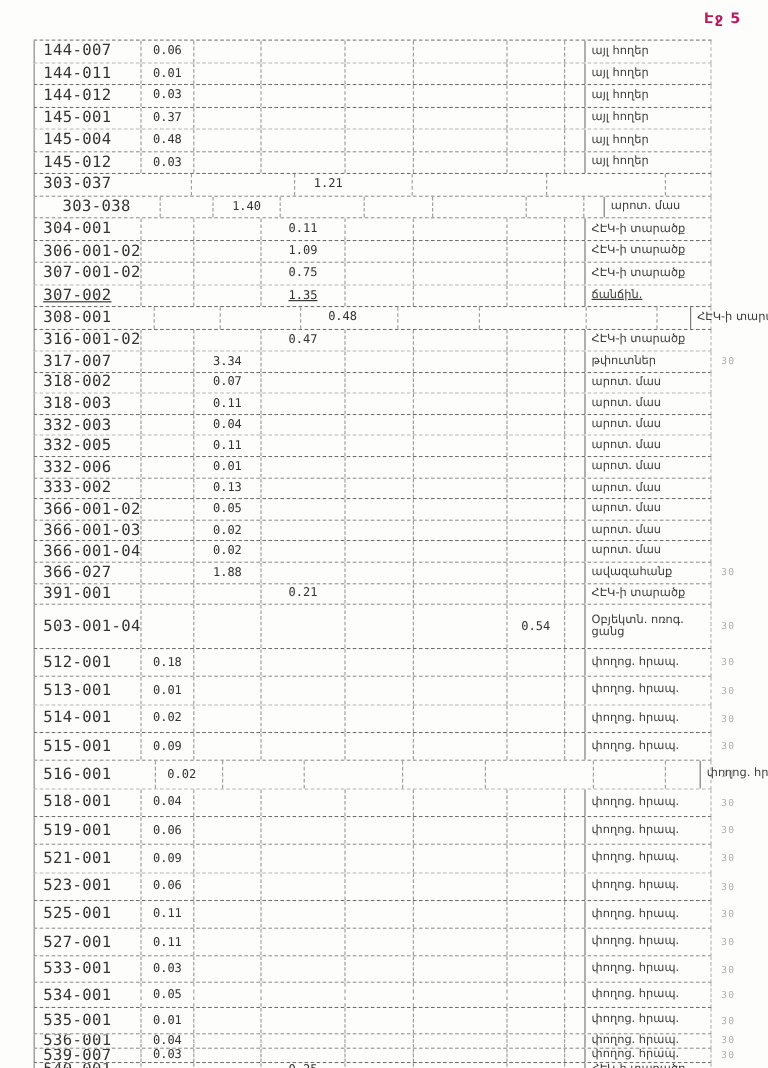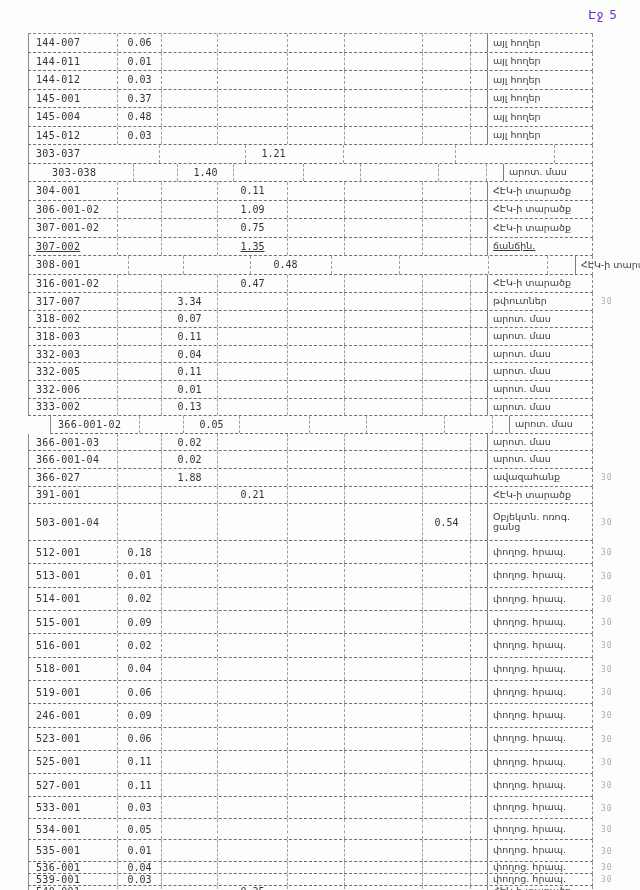--- a/index.html
+++ b/index.html
@@ -4,21 +4,21 @@
 <style>
   html,body{margin:0;padding:0;}
   body{
     width:640px;height:890px;overflow:hidden;position:relative;
     background:#fdfdfc;
     font-family:"DejaVu Sans",sans-serif;
     color:#3a3a3a;
   }
   .page-num{
     position:absolute;top:8px;right:22px;
-    font-size:12px;font-weight:normal;color:#6d28d9;
+    font-size:12px;font-weight:bold;color:#be185d;
     letter-spacing:1px;
   }
   .table{
     position:absolute;left:28px;top:33px;width:565px;
     border-top:1px dashed #8a8a8a;
   }
   .row{
     display:grid;
     grid-template-columns:88px 44px 56px 70px 57px 78px 48px 17px 107px;
     align-items:center;
@@ -33,21 +33,21 @@
     display:flex;align-items:center;
     border-left:1px dashed #a0a0a0;
     box-sizing:border-box;
     overflow:hidden;
     white-space:nowrap;
   }
   .cell:first-child{border-left:none;}
   .cell.code{
     padding-left:7px;
     font-family:"DejaVu Sans Mono",monospace;
-    font-size:10px;letter-spacing:.3px;color:#333;
+    font-size:13px;letter-spacing:.3px;color:#333;
   }
   .cell.val{
     justify-content:center;
     font-family:"DejaVu Sans Mono",monospace;
     font-size:10px;color:#333;
   }
   .cell.label{
     border-left:1px solid #7d7d7d;
     padding-left:5px;
     font-size:9.5px;line-height:1.1;color:#3d3d3d;
@@ -293,21 +293,21 @@
       <div class="cell code">333-002</div>
       <div class="cell val v0"></div>
       <div class="cell val v1">0.13</div>
       <div class="cell val v2"></div>
       <div class="cell val v3"></div>
       <div class="cell val v4"></div>
       <div class="cell val v5"></div>
       <div class="cell val spacer"></div>
       <div class="cell label">արոտ. մաս</div>
     </div>
-    <div class="row" style="height: 17.6px; margin-left: 22px;">
+    <div class="row" style="height: 17.6px;">
       <div class="cell code">366-001-02</div>
       <div class="cell val v0"></div>
       <div class="cell val v1">0.05</div>
       <div class="cell val v2"></div>
       <div class="cell val v3"></div>
       <div class="cell val v4"></div>
       <div class="cell val v5"></div>
       <div class="cell val spacer"></div>
       <div class="cell label">արոտ. մաս</div>
     </div>
@@ -409,21 +409,21 @@
       <div class="cell val v0">0.09</div>
       <div class="cell val v1"></div>
       <div class="cell val v2"></div>
       <div class="cell val v3"></div>
       <div class="cell val v4"></div>
       <div class="cell val v5"></div>
       <div class="cell val spacer"></div>
       <div class="cell label">փողոց. հրապ.</div>
       <div class="mark">30</div>
     </div>
-    <div class="row" style="height: 23.3px;">
+    <div class="row" style="height: 23.3px; gap: 12px;">
       <div class="cell code">516-001</div>
       <div class="cell val v0">0.02</div>
       <div class="cell val v1"></div>
       <div class="cell val v2"></div>
       <div class="cell val v3"></div>
       <div class="cell val v4"></div>
       <div class="cell val v5"></div>
       <div class="cell val spacer"></div>
       <div class="cell label">փողոց. հրապ.</div>
       <div class="mark">30</div>
@@ -446,21 +446,21 @@
       <div class="cell val v1"></div>
       <div class="cell val v2"></div>
       <div class="cell val v3"></div>
       <div class="cell val v4"></div>
       <div class="cell val v5"></div>
       <div class="cell val spacer"></div>
       <div class="cell label">փողոց. հրապ.</div>
       <div class="mark">30</div>
     </div>
     <div class="row" style="height: 23.3px;">
-      <div class="cell code">246-001</div>
+      <div class="cell code">521-001</div>
       <div class="cell val v0">0.09</div>
       <div class="cell val v1"></div>
       <div class="cell val v2"></div>
       <div class="cell val v3"></div>
       <div class="cell val v4"></div>
       <div class="cell val v5"></div>
       <div class="cell val spacer"></div>
       <div class="cell label">փողոց. հրապ.</div>
       <div class="mark">30</div>
     </div>
@@ -542,21 +542,21 @@
       <div class="cell val v1"></div>
       <div class="cell val v2"></div>
       <div class="cell val v3"></div>
       <div class="cell val v4"></div>
       <div class="cell val v5"></div>
       <div class="cell val spacer"></div>
       <div class="cell label">փողոց. հրապ.</div>
       <div class="mark">30</div>
     </div>
     <div class="row" style="height: 12px;">
-      <div class="cell code">539-001</div>
+      <div class="cell code">539-007</div>
       <div class="cell val v0">0.03</div>
       <div class="cell val v1"></div>
       <div class="cell val v2"></div>
       <div class="cell val v3"></div>
       <div class="cell val v4"></div>
       <div class="cell val v5"></div>
       <div class="cell val spacer"></div>
       <div class="cell label">փողոց. հրապ.</div>
       <div class="mark">30</div>
     </div>

